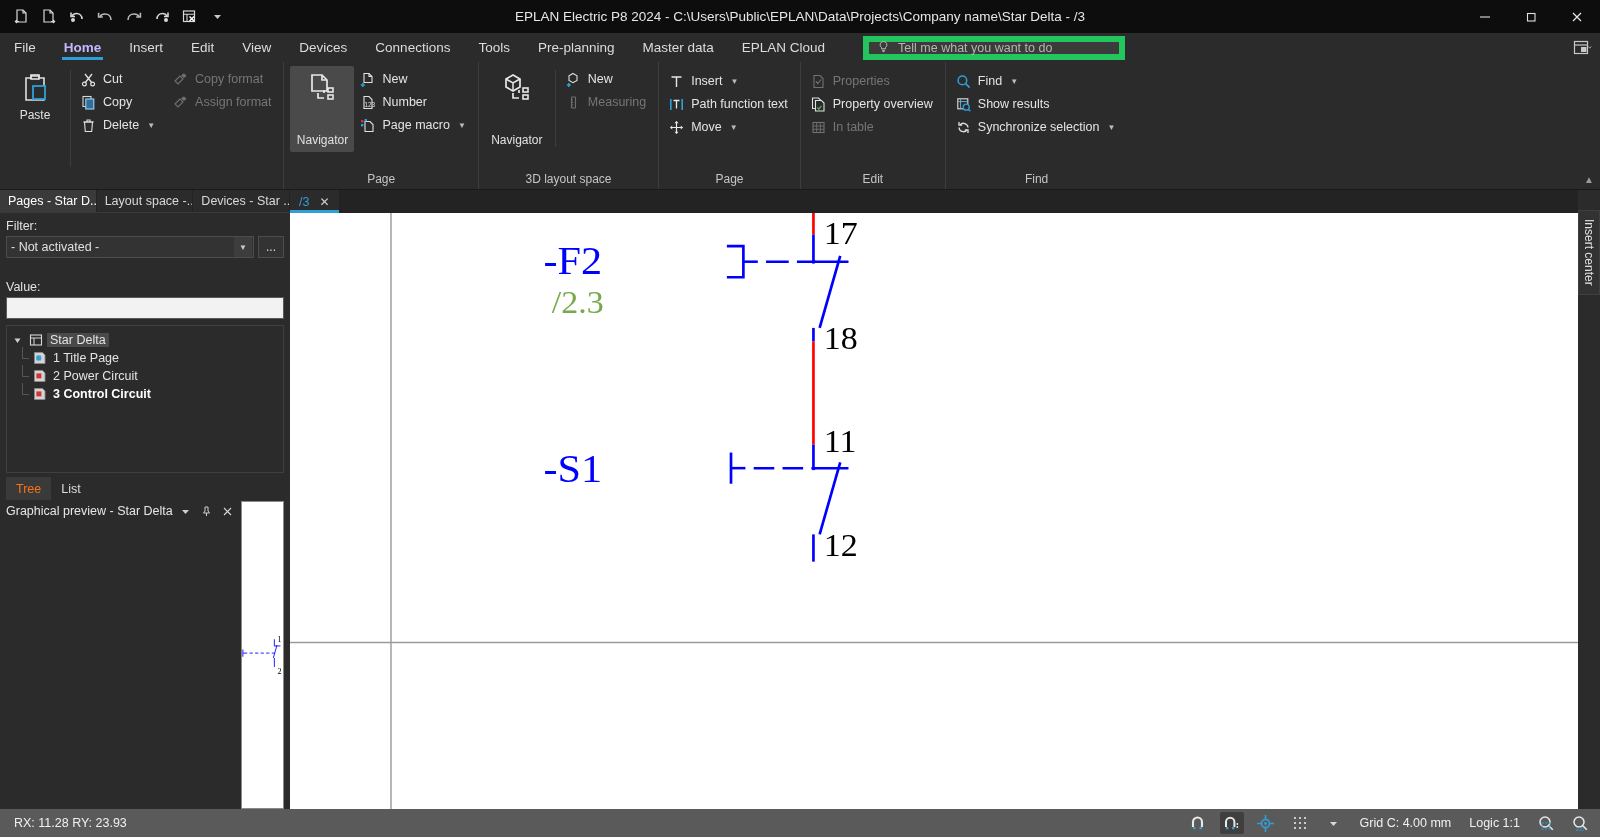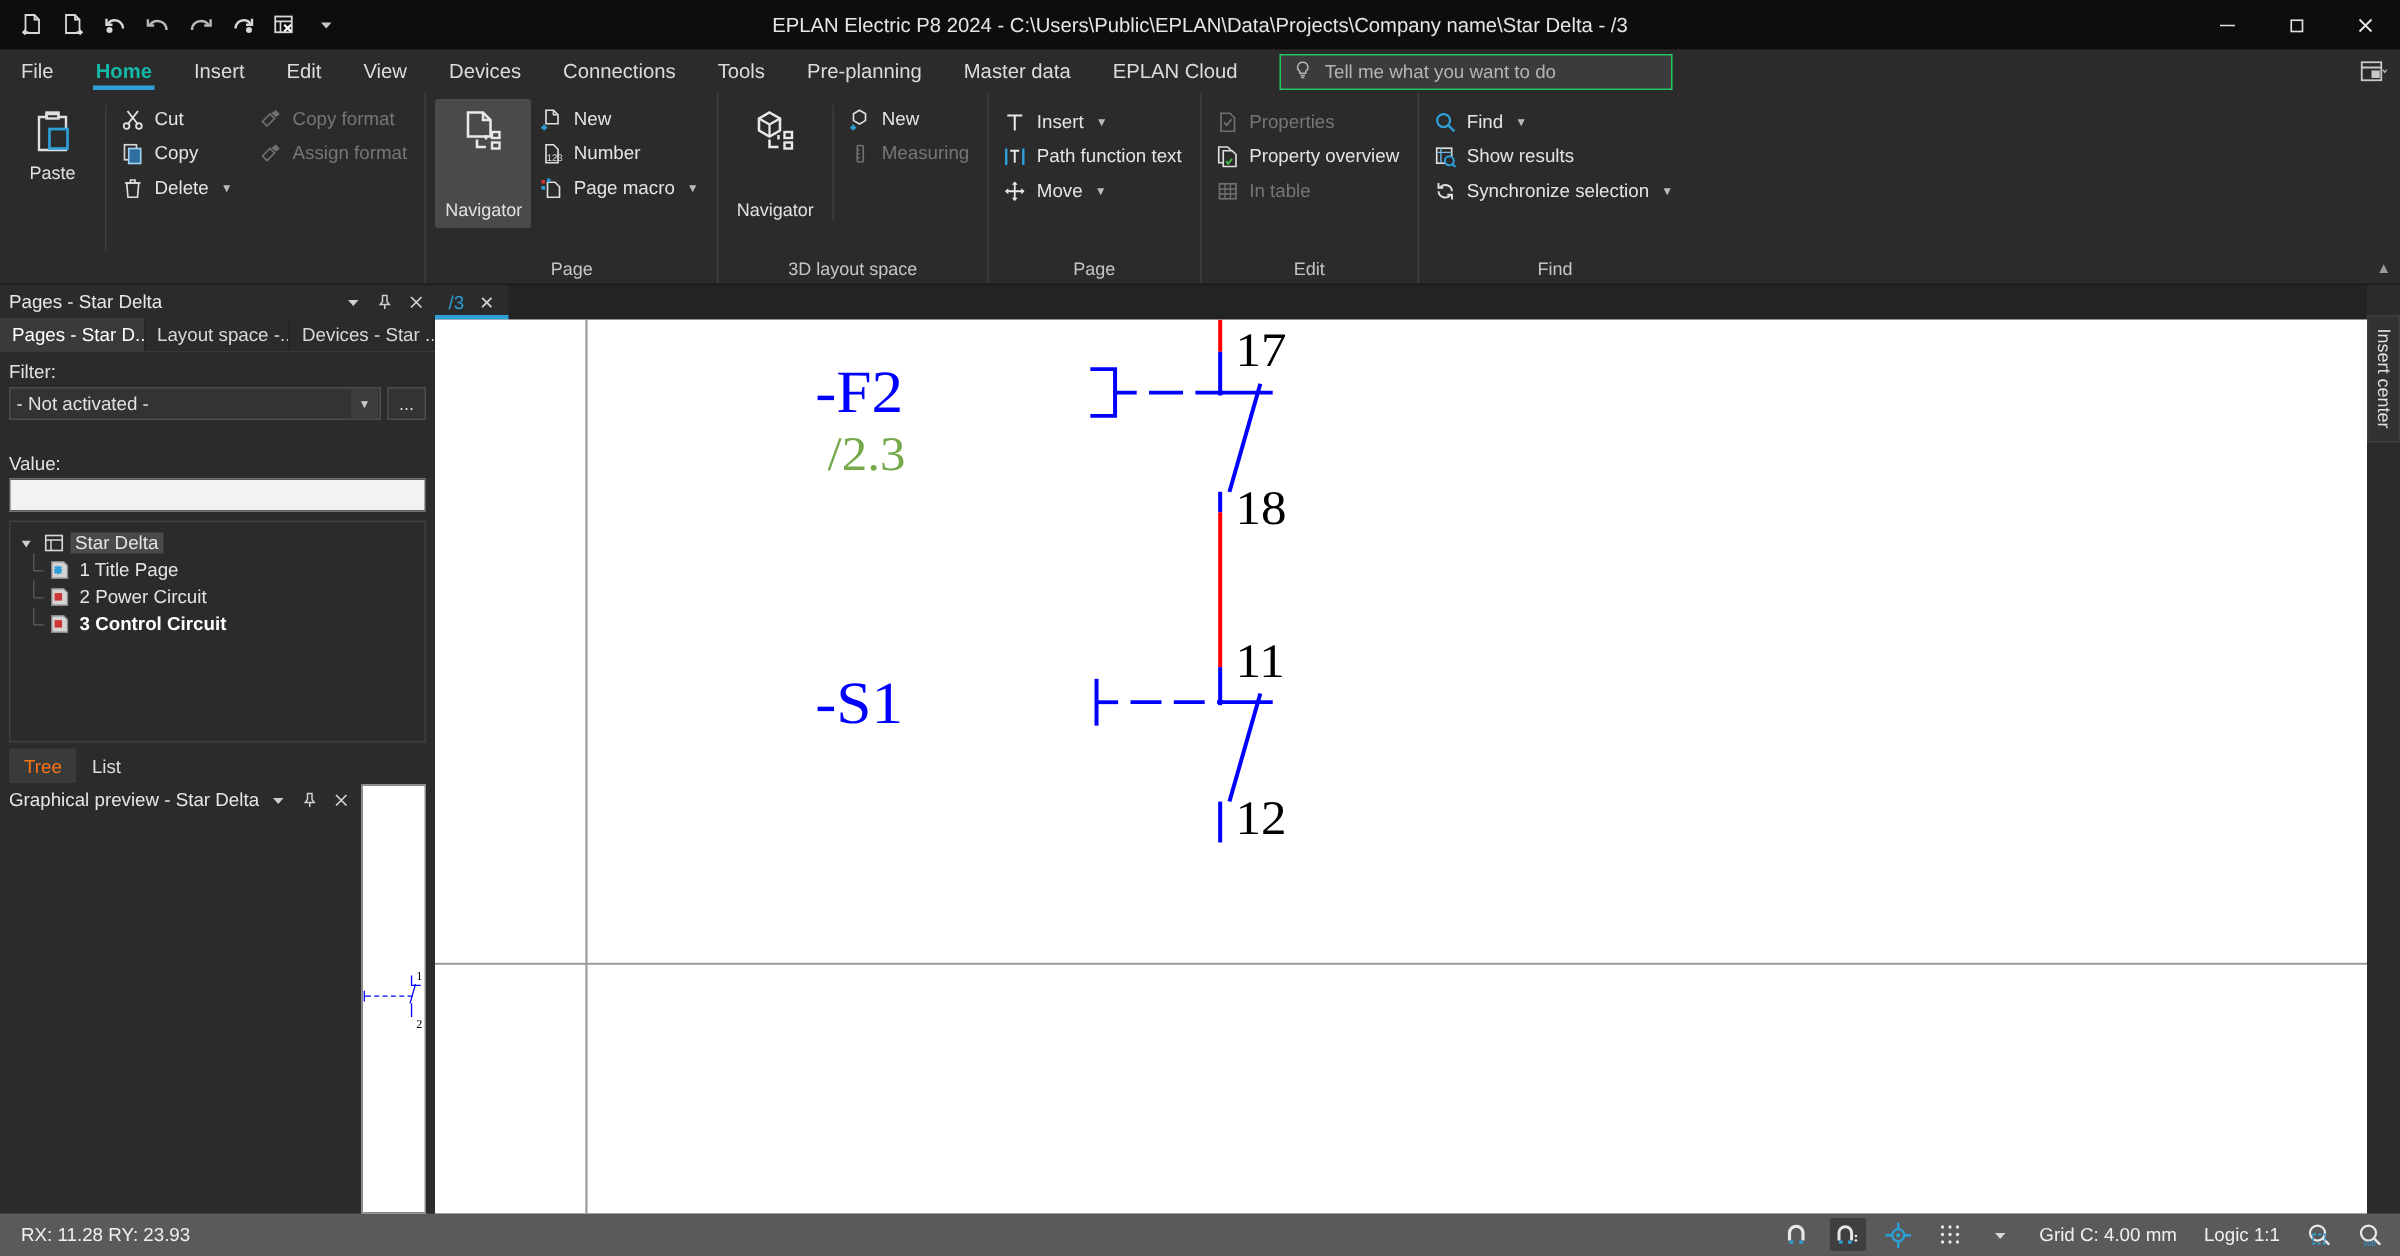--- a/index.html
+++ b/index.html
@@ -33,28 +33,28 @@
 
   
   .menubar {
     height: 29px; background: #2b2b2b; display: flex; align-items: stretch;
     flex: 0 0 29px; position: relative;
   }
   .menu-item {
     padding: 0 14px; display: flex; align-items: center; font-size: 13.5px;
     color: #dcdcdc; white-space: nowrap; position: relative;
   }
-  .menu-item.active { font-weight: bold; color: #14b8a6; }
+  .menu-item.active { font-weight: bold; color: #c4b5fd; }
   .menu-item.active::after {
     content: ""; position: absolute; left: 12px; right: 12px; bottom: 2px;
     height: 3px; background: #2f9fd8;
   }
   .tellme {
-    margin-left: 14px; align-self: center; width: 262px; height: 24px;
-    background: #3b3b3b; border: 1px solid #22c55e; display: flex;
+    margin-left: 24px; align-self: center; width: 262px; height: 24px;
+    background: #3b3b3b; border: 6px solid #22c55e; display: flex;
     align-items: center; gap: 8px; padding: 0 8px; color: #b5b5b5;
     font-size: 12.5px;
   }
   .ribbon-disp { margin-left: auto; display: flex; align-items: center; padding-right: 8px; }
 
   
   .ribbon {
     height: 128px; background: #2b2b2b; display: flex; align-items: stretch;
     flex: 0 0 128px; border-bottom: 1px solid #1a1a1a; position: relative;
   }
@@ -568,39 +568,20 @@
       <div class="rgroup-label">Find</div>
     </div>
 
     <div class="ribbon-collapse">▲</div>
   </div>
 
   <div class="main">
 
     <div class="leftdock">
 
-      <div class="panel-head">
-        <span class="ttl">Pages - Star Delta</span>
-        <span class="hbtn">
-          <svg width="11" height="11" viewBox="0 0 11 11">
-              <path d="M2 4h7l-3.5 4z" fill="#cfcfcf"></path>
-            </svg>
-        </span>
-        <span class="hbtn">
-          <svg width="11" height="11" viewBox="0 0 11 11">
-              <path d="M4 1h3v4l1.5 2H2.5L4 5z" fill="none" stroke="#cfcfcf" stroke-width="1"></path>
-              <path d="M5.5 7v3" stroke="#cfcfcf" stroke-width="1"></path>
-            </svg>
-        </span>
-        <span class="hbtn">
-          <svg width="11" height="11" viewBox="0 0 11 11">
-              <path d="M2 2l7 7M9 2l-7 7" stroke="#d8d8d8" stroke-width="1.1"></path>
-            </svg>
-        </span>
-      </div>
 
       <div class="ptabs">
         <div class="ptab active">Pages - Star D...</div>
         <div class="ptab">Layout space -...</div>
         <div class="ptab">Devices - Star ...</div>
       </div>
 
       <div class="pbody">
         <div class="flabel">Filter:</div>
         <div class="frow">

